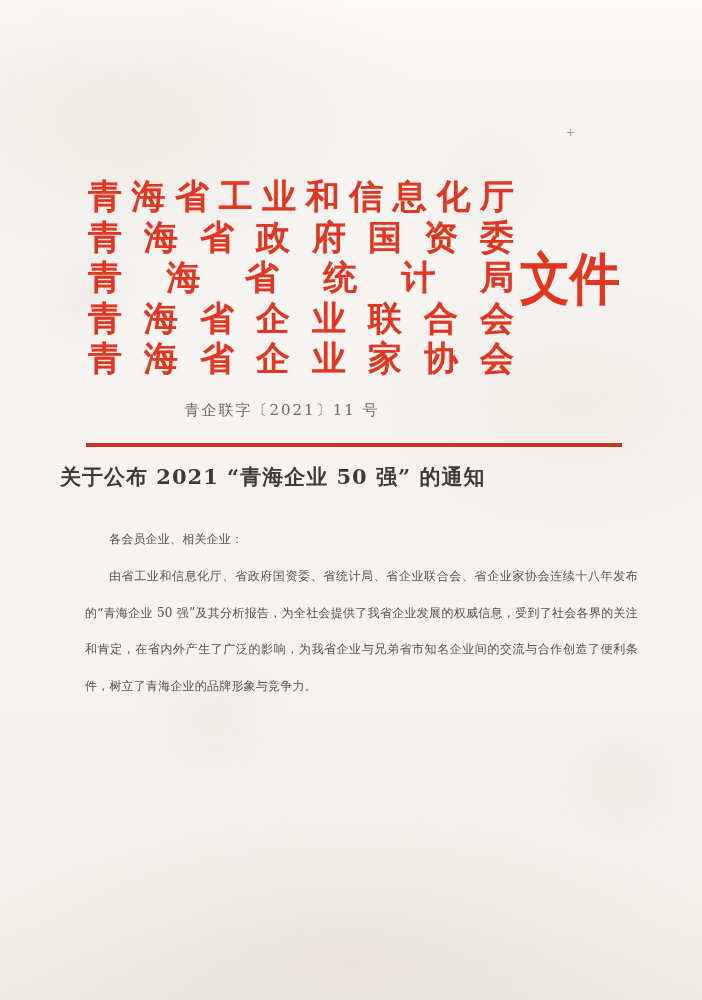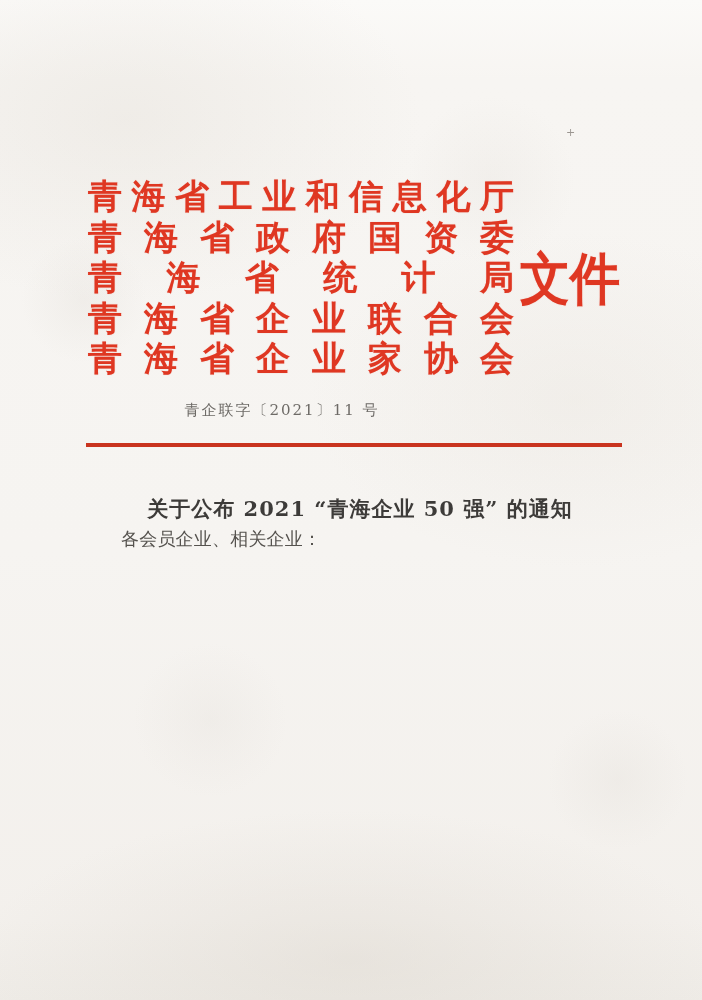--- a/index.html
+++ b/index.html
@@ -99,37 +99,37 @@
     width: 536px;
     height: 4px;
     background: #c9341f;
     z-index: 2;
   }
 
   
   .doc-title {
     position: absolute;
     left: 60px;
-    top: 495px;
+    top: 463px;
     width: 600px;
-    text-align: center;
+    text-align: left;
     font-size: 21px;
     font-weight: bold;
     color: #3d3b39;
     letter-spacing: 1px;
     z-index: 2;
   }
 
   
   .doc-body {
     position: absolute;
     left: 85px;
     top: 521px;
     width: 553px;
-    font-size: 18px;
+    font-size: 12px;
     line-height: 36.8px;
     color: #55524e;
     text-align: justify;
     text-justify: inter-ideograph;
     letter-spacing: 0.2px;
     z-index: 2;
   }
   .doc-body p {
     margin: 0;
     text-indent: 2em;
@@ -201,15 +201,16 @@
   <div class="doc-type">文件</div>
 
   <div class="doc-number">青企联字〔2021〕11 号</div>
 
   <div class="red-rule"></div>
 
   <div class="doc-title">关于公布 2021 “青海企业 50 强” 的通知</div>
 
   <div class="doc-body">
     <p class="salutation">各会员企业、相关企业：</p>
+    <p>由省工业和信息化厅、省政府国资委、省统计局、省企业联合会、省企业家协会连续十八年发布的“青海企业 50 强”及其分析报告，为全社会提供了我省企业发展的权威信息，受到了社会各界的关注和肯定，在省内外产生了广泛的影响，为我省企业与兄弟省市知名企业间的交流与合作创造了便利条件，树立了青海企业的品牌形象与竞争力。</p>
   </div>
 
 </div>
 
 </body></html>

